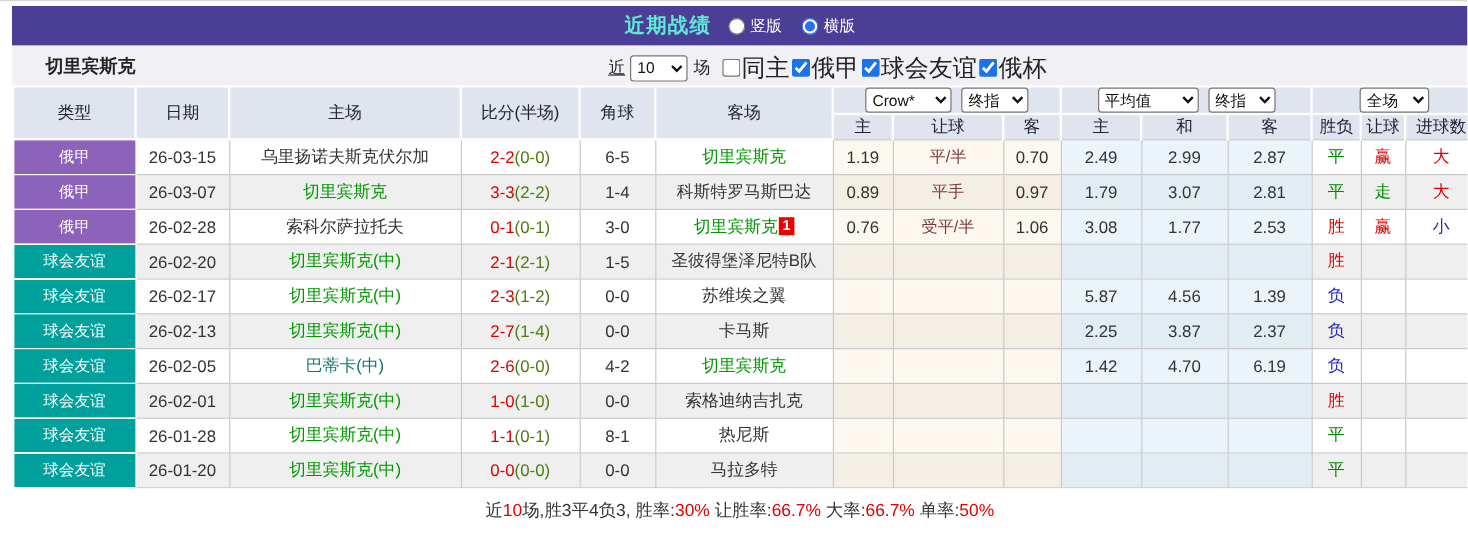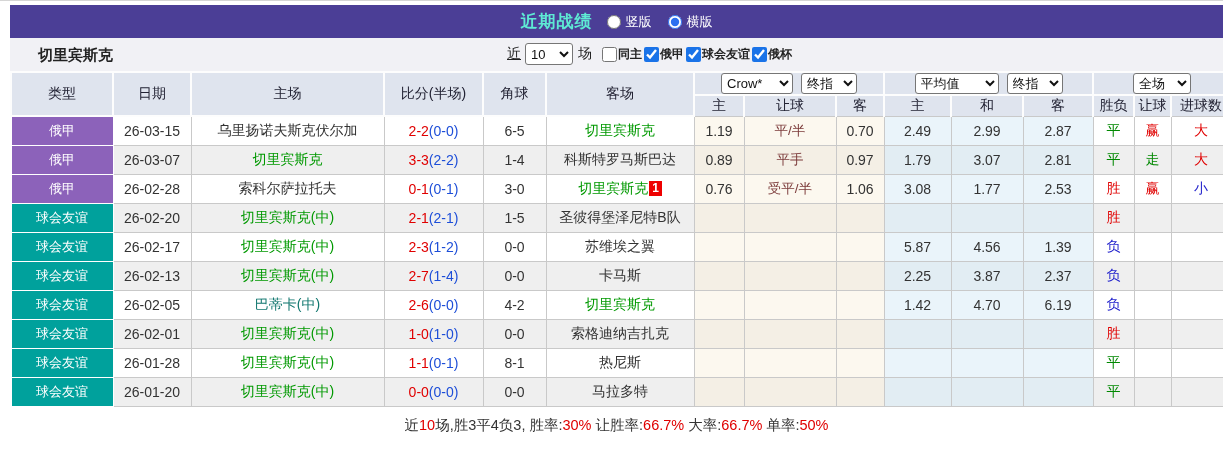--- a/index.html
+++ b/index.html
@@ -24,21 +24,21 @@
   
   .team-bar { height:33px; background:#f1f1f5; position:relative; }
   .team-name { position:absolute; left:28px; top:8px; font-weight:bold; font-size:15px; color:#222; }
   .filter-group { position:absolute; left:497px; top:5px; display:flex; align-items:center; font-size:14px; color:#222; }
   .near-link { text-decoration:underline; margin-right:4px; cursor:pointer; }
   .count-select { width:48px; height:22px; font-size:13px; margin-right:5px; }
   .games-label { margin-right:8px; }
   #filters { display:flex; align-items:center; }
   .chk { display:flex; align-items:center; cursor:pointer; }
   .chk input { width:15px; height:15px; accent-color:#1a73e8; margin:0 1px 0 2px; }
-  .chk-label { font-size:12px;font-weight:bold; }
+  .chk-label { font-size:20px; }
 
   select {
     font-family:inherit; background:#fff; border:1px solid #767676; border-radius:3px;
     height:21px; font-size:13px; color:#111; padding:0 1px;
   }
 
   
   table { border-collapse:collapse; table-layout:fixed; width:1220px; }
   th {
     background:#dfe4ee; border:2px solid #fdfdfd; font-weight:normal;
@@ -51,21 +51,21 @@
     border:1px solid #c9c9c9; text-align:center; height:29px; padding:0;
     font-size:14px; color:#333; overflow:hidden; white-space:nowrap; background:#fff;
   }
   tr.even td { background:#efefef; }
   td.odds { background:#fcf8ef; }
   tr.even td.odds { background:#f4efe5; }
   td.avg { background:#eaf4fa; }
   tr.even td.avg { background:#e2edf3; }
   td.c-type { color:#fff; border-color:#fff; font-size:13px; }
   .sf { color:#e00000; }
-  .sh { color:#1d4ed8; }
+  .sh { color:#4d7c0f; }
   .red-card {
     display:inline-block; background:#ee0000; color:#fff; font-size:12px; font-weight:bold;
     line-height:15px; padding:0 3px; margin-left:1px; vertical-align:1px;
   }
   td.c-handicap { font-size:13.5px;margin-top:16px; }
 
   
   .footer { height:38px; padding-top:9px; text-align:center; font-size:14.5px; color:#222; white-space:pre; background:#fff; }
 </style>
 </head>

